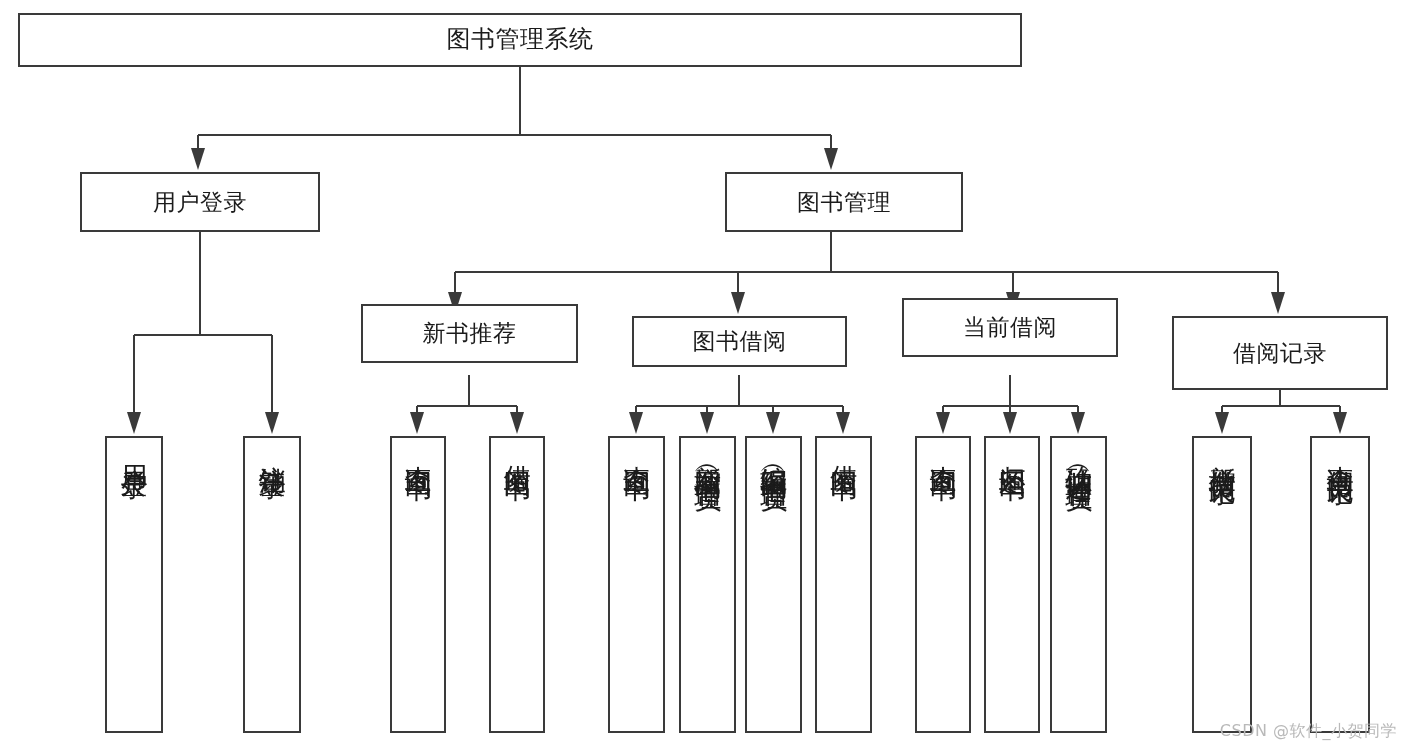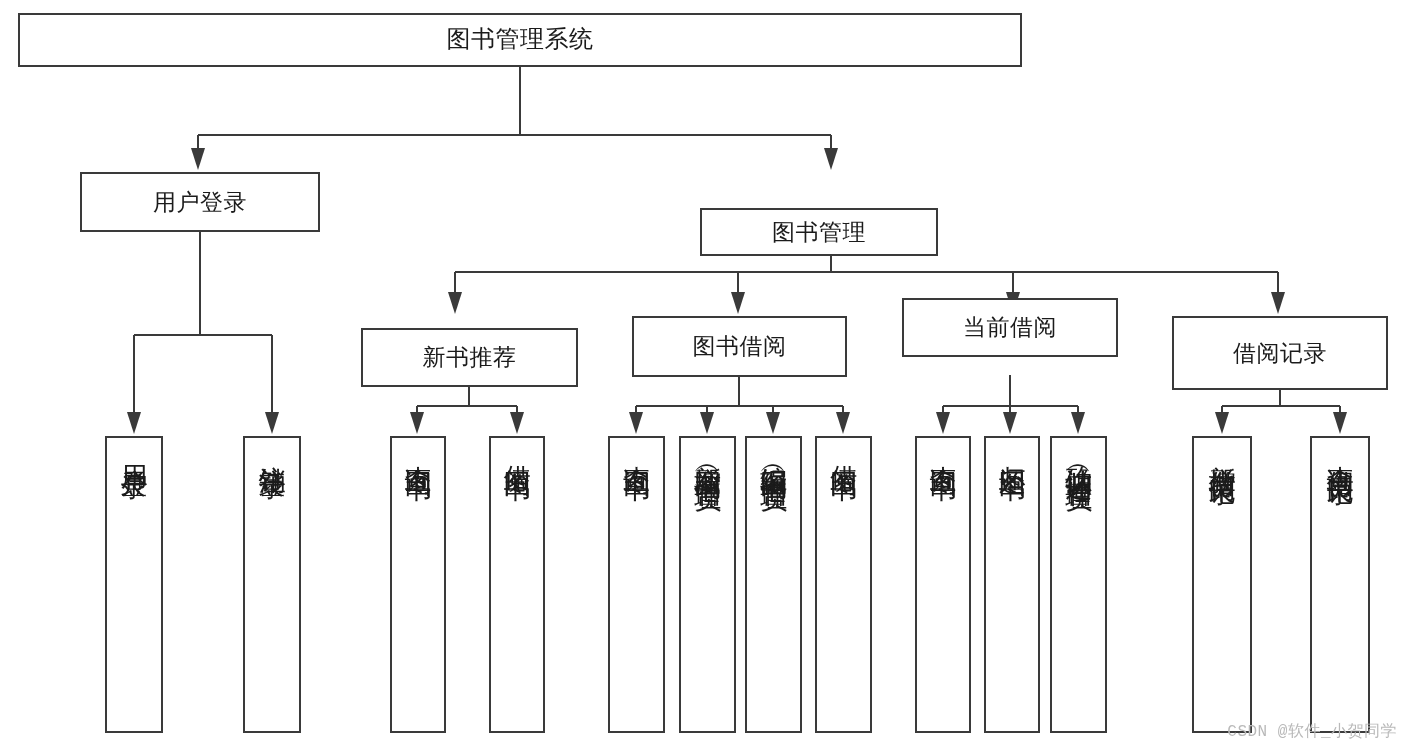--- a/index.html
+++ b/index.html
@@ -60,21 +60,20 @@
   }
   .node.root .node-label { font-size: 24px; }
   #watermark {
     position: absolute;
     right: 8px;
     bottom: 5px;
     font-size: 16px;
     color: #b9b9b9;
     white-space: nowrap;
     letter-spacing: 0.5px;
-    font-family: Liberation Mono, monospace;
   }
 </style>
 </head>
 <body>
 
 <div id="diagram-root">
 
   <svg id="edges-layer" viewBox="0 0 1405 747" width="1405" height="747" xmlns="http://www.w3.org/2000/svg">
       <line x1="520" y1="67" x2="520" y2="135" stroke="#3a3a3a" stroke-width="2.5" shape-rendering="crispEdges"></line>
       <line x1="198" y1="135" x2="831" y2="135" stroke="#3a3a3a" stroke-width="2.5" shape-rendering="crispEdges"></line>
@@ -130,27 +129,27 @@
       <polygon points="1333,412 1347,412 1340,434" fill="#3a3a3a"></polygon>
     </svg>
 
   <div id="nodes-layer">
       <div class="node horizontal root" style="left: 18px; top: 13px; width: 1004px; height: 54px;">
         <span class="node-label">图书管理系统</span>
       </div>
       <div class="node horizontal" style="left: 80px; top: 172px; width: 240px; height: 60px;">
         <span class="node-label">用户登录</span>
       </div>
-      <div class="node horizontal" style="left: 700px; top: 172px; width: 238px; height: 48px; margin-top: 36px;">
+      <div class="node horizontal" style="left: 725px; top: 172px; width: 238px; height: 60px;">
         <span class="node-label">图书管理</span>
       </div>
-      <div class="node horizontal" style="left: 361px; top: 328px; width: 217px; height: 59px;">
+      <div class="node horizontal" style="left: 361px; top: 304px; width: 217px; height: 59px;">
         <span class="node-label">新书推荐</span>
       </div>
-      <div class="node horizontal" style="left: 632px; top: 316px; width: 215px; height: 61px;">
+      <div class="node horizontal" style="left: 632px; top: 316px; width: 215px; height: 51px;">
         <span class="node-label">图书借阅</span>
       </div>
       <div class="node horizontal" style="left: 902px; top: 298px; width: 216px; height: 59px;">
         <span class="node-label">当前借阅</span>
       </div>
       <div class="node horizontal" style="left: 1172px; top: 316px; width: 216px; height: 74px;">
         <span class="node-label">借阅记录</span>
       </div>
       <div class="node vertical" style="left: 105px; top: 436px; width: 58px; height: 297px;">
         <span class="node-label">用户登录</span>

